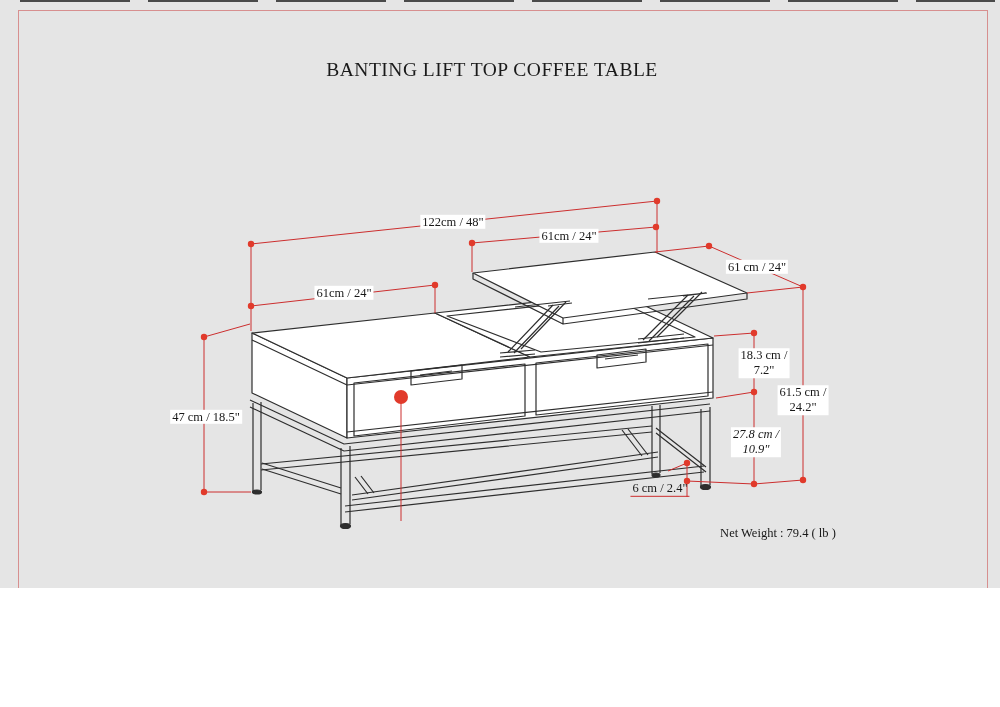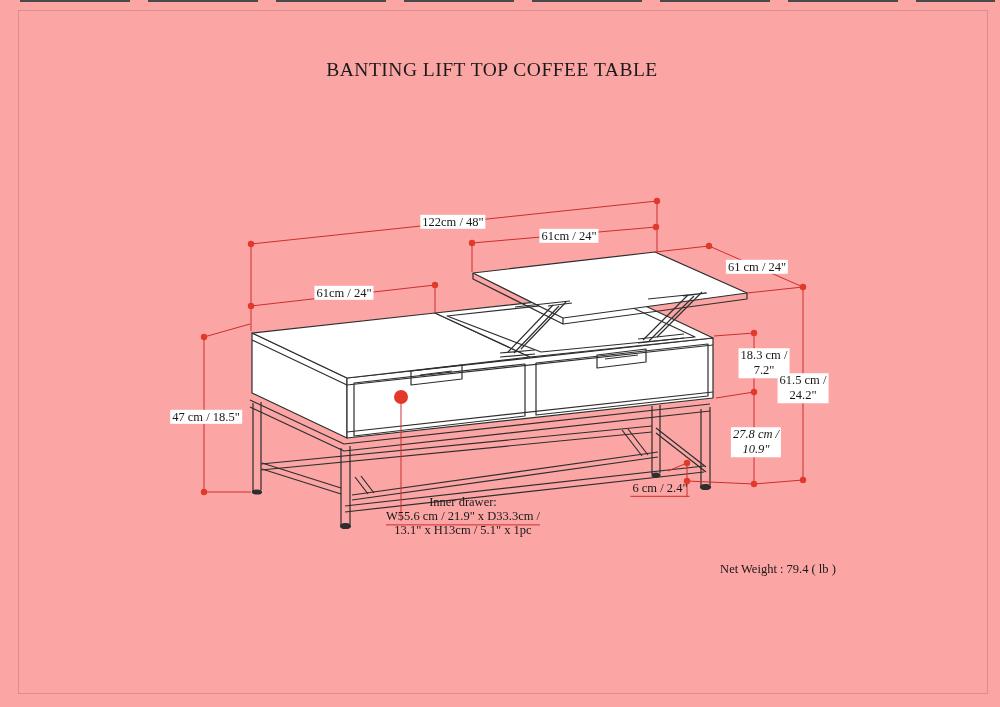--- a/index.html
+++ b/index.html
@@ -1,34 +1,34 @@
 <!DOCTYPE html>
 <html><head>
 <meta charset="utf-8">
 <style>
   html,body{margin:0;padding:0;background:#fff;}
-  #stage{position:relative;width:1000px;height:707px;background:#fca5a5;overflow:hidden;
+  #stage{position:relative;width:1000px;height:588px;background:#e5e5e5;overflow:hidden;
          font-family:"Liberation Serif", serif;}
   #top-edge{position:absolute;left:20px;top:0;width:975px;height:2px;
     background:repeating-linear-gradient(90deg,#4a4a4a 0 110px,transparent 110px 128px);}
   #page-border{position:absolute;left:18px;top:10px;width:970px;height:684px;
     border:1.5px solid #d78f8f;box-sizing:border-box;}
   #title{position:absolute;left:492px;top:70px;transform:translate(-50%,-50%);
     font-size:19.5px;letter-spacing:.5px;color:#1a1a1a;white-space:nowrap;}
   svg{position:absolute;left:0;top:0;}
   .dim{position:absolute;transform:translate(-50%,-50%);white-space:nowrap;
     font-size:12.5px;color:#181818;background:#fff;padding:0 2px;line-height:1.15;text-align:center;}
   .dim2{position:absolute;transform:translate(-50%,-50%);white-space:nowrap;
     font-size:12.5px;color:#181818;background:#fff;padding:0 2px;line-height:1.18;text-align:center;}
   .nobg{background:transparent;}
   .redline{border-bottom:1.2px solid #cc2e2e;padding-bottom:1px;}
   #inner-drawer-note{position:absolute;left:463px;top:517px;transform:translate(-50%,-50%);
     font-size:12.5px;color:#181818;line-height:1.1;text-align:center;white-space:nowrap;}
   #net-weight{position:absolute;left:778px;top:533px;transform:translate(-50%,-50%);
-    font-size:12.5px;color:#181818;white-space:nowrap;margin-top:36px;}
+    font-size:12.5px;color:#181818;white-space:nowrap;}
 </style>
 </head>
 <body>
 
 <div id="stage">
   <div id="top-edge"></div>
   <div id="page-border"></div>
 
   <div id="title">BANTING LIFT TOP COFFEE TABLE</div>
 
@@ -118,31 +118,26 @@
   <div class="dim" style="left:453px;top:222px;">122cm / 48"</div>
   <div class="dim" style="left:344px;top:293px;">61cm / 24"</div>
   <div class="dim" style="left:569px;top:236px;">61cm / 24"</div>
   <div class="dim" style="left:757px;top:267px;">61 cm / 24"</div>
   <div class="dim" style="left:206px;top:417px;">47 cm / 18.5"</div>
 
   <div class="dim2" style="left:756px;top:363px;margin-left:8px;">
     <span>18.3 cm /</span><br>
     <span>7.2"</span>
   </div>
-  <div class="dim2" style="left:803px;top:388px;">
+  <div class="dim2" style="left:803px;top:400px;">
     <span>61.5 cm /</span><br>
     <span>24.2"</span>
   </div>
   <div class="dim2" style="left:756px;top:442px;font-style:italic;">
     <span>27.8 cm /</span><br>
     <span>10.9"</span>
   </div>
 
   <div class="dim nobg redline" style="left:660px;top:489px;">6 cm / 2.4"</div>
 
-  <div id="inner-drawer-note">
-    <span>Inner drawer:</span><br>
-    <span class="redline">W55.6 cm / 21.9" x D33.3cm /</span><br>
-    <span>13.1" x H13cm / 5.1" x 1pc</span>
-  </div>
 
   <div id="net-weight">Net Weight : 79.4 ( lb )</div>
 </div>
 
 </body></html>

